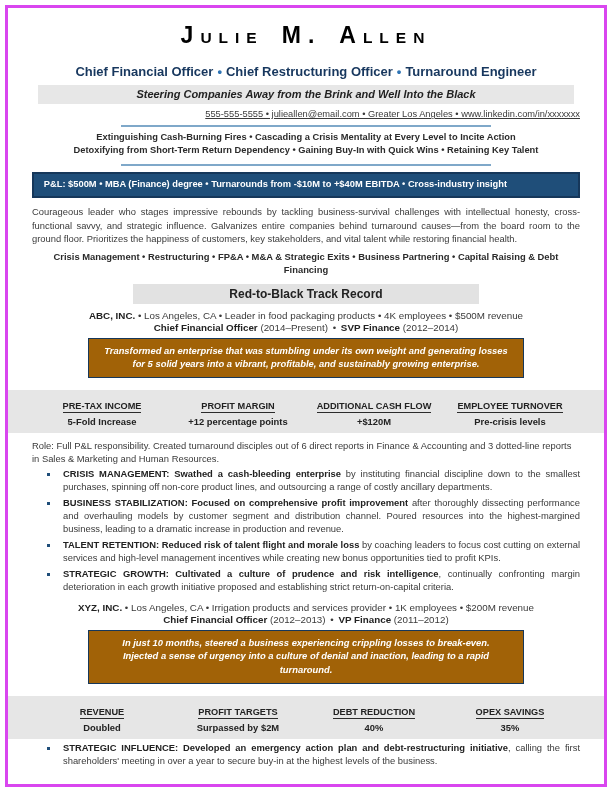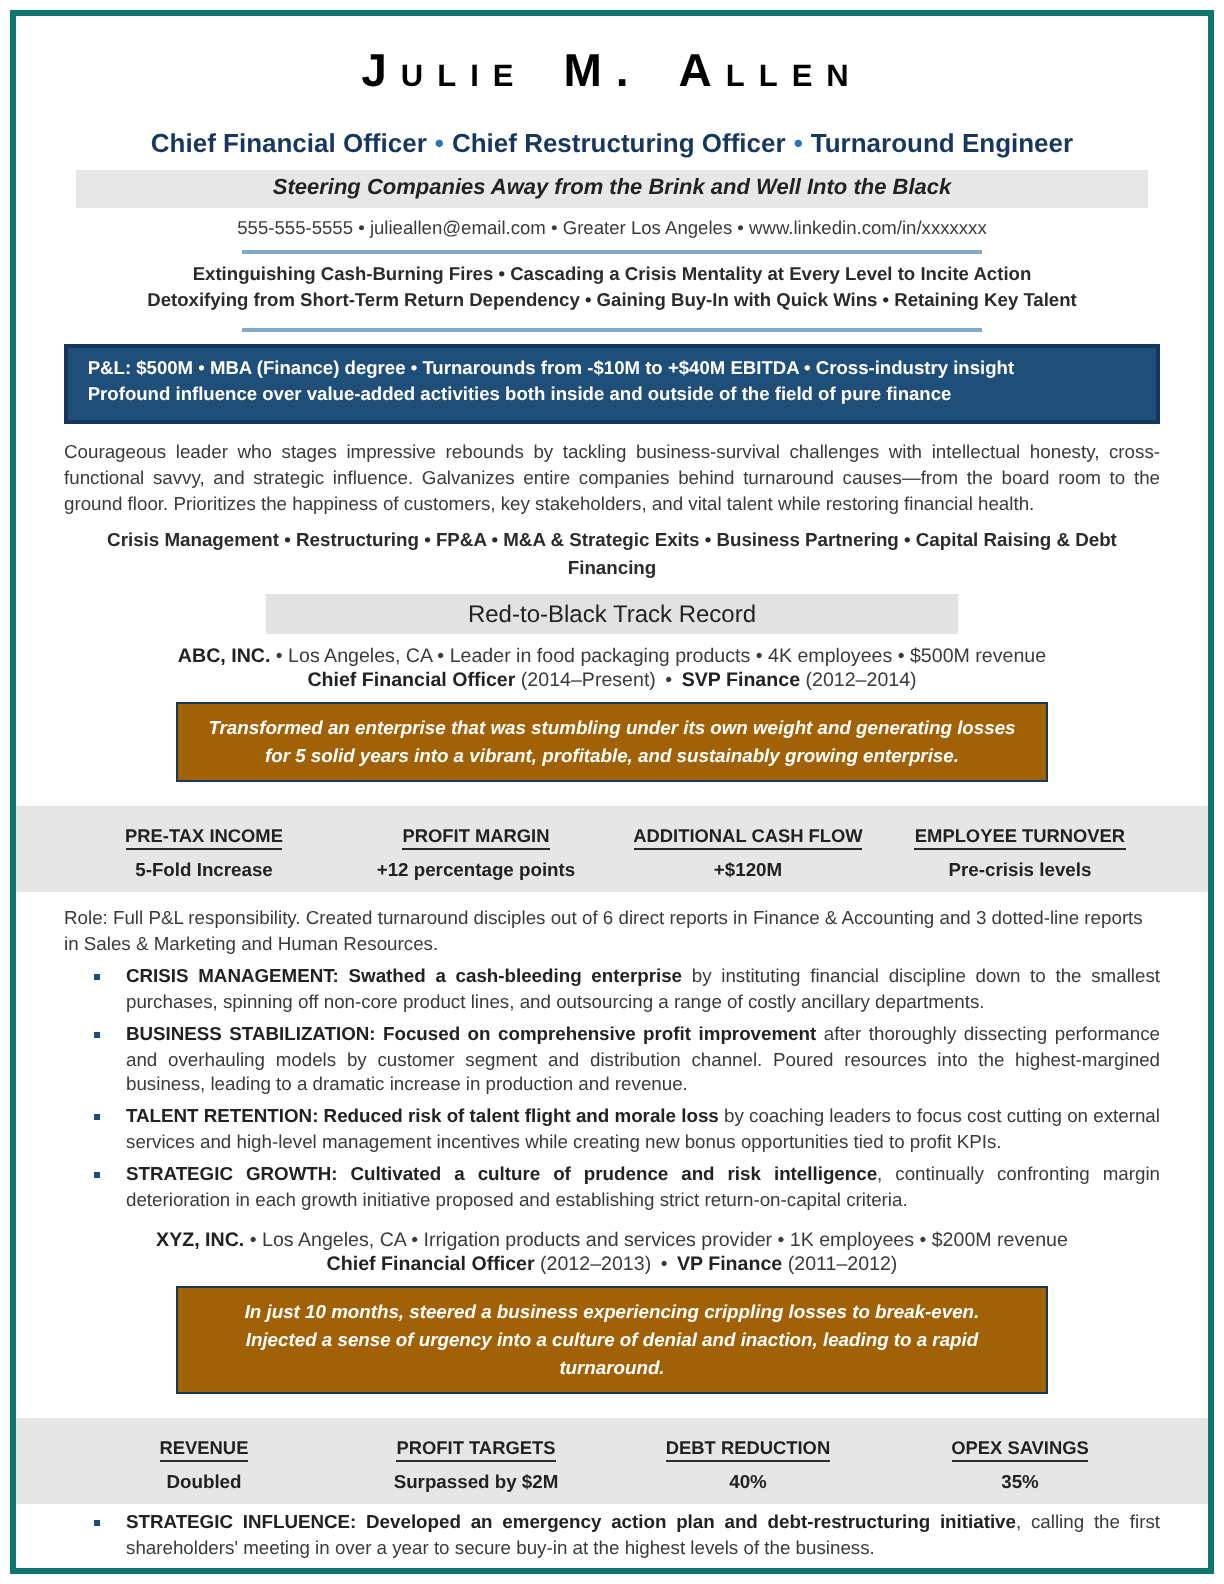--- a/index.html
+++ b/index.html
@@ -1,50 +1,50 @@
 <!DOCTYPE html>
 <html><head>
 <meta charset="utf-8">
 <style>
   * { margin:0; padding:0; box-sizing:border-box; }
   html,body { background:#ffffff; }
   body { font-family:"Liberation Sans", sans-serif; color:#3a3a3a; }
 
   .page { width:612px; height:792px; padding:5px; margin:0 auto; background:#fff; }
-  .frame { width:100%; height:100%; border:3px solid #0f766e; overflow:hidden; padding-top:10px; }
+  .frame { width:100%; height:100%; border:3px solid #d946ef; overflow:hidden; padding-top:10px; }
 
   .pad { padding-left:24px; padding-right:24px; }
 
   
   .name-line { text-align:center; margin-top:4px; white-space:nowrap; color:#000; }
   .name-part { display:inline-block; margin:0 9px; font-weight:bold; letter-spacing:7px; }
   .name-cap { font-size:23px; }
   .name-small { font-size:15.5px; }
 
   .subtitle { text-align:center; margin-top:15px; font-size:13px; font-weight:bold; color:#17375e; }
   .subtitle .dot { color:#2e74b5; padding:0 4px; }
 
   .tagline-band { width:90%; margin:6px auto 0; background:#e7e7e7; padding:3px 4px 4px; }
   .tagline { font-size:11px; font-weight:bold; font-style:italic; color:#222; text-align:center; }
 
-  .contact { text-align:center; margin-top:5px; font-size:9.3px; color:#3a3a3a; }
+  .contact { text-align:right; margin-top:5px; font-size:9.3px; color:#3a3a3a;text-decoration:underline; }
 
   .rule { width:62%; height:2px; background:#7fa8c9; margin:6px auto 0; }
 
   .branding { margin-top:4px; font-size:9.3px; font-weight:bold; color:#2b2b2b; text-align:center; line-height:1.45; }
 
   .hl-box { width:92%; margin:6px auto 0; background:#1f4e79; border:2px solid #16375a; padding:4px 10px 5px; }
   .hl-box div { color:#fff; font-size:9.3px; font-weight:bold; text-align:left; line-height:1.45; }
 
   .summary { margin-top:7px; font-size:9.4px; line-height:1.4; text-align:justify; color:#3a3a3a; }
 
   .skills { margin-top:5px; font-size:9.4px; font-weight:bold; color:#2b2b2b; text-align:center; line-height:1.42; }
 
   .section-band { width:58%; margin:7px auto 0; background:#e2e2e2; padding:3px 2px; }
-  .section-title { font-size:12px; font-weight:normal; color:#222; text-align:center; }
+  .section-title { font-size:12px; font-weight:bold; color:#222; text-align:center; }
 
   
   .company-line { margin-top:6px; text-align:center; font-size:9.8px; color:#3a3a3a; }
   .company-line b { color:#222; }
   .positions { margin-top:1px; text-align:center; font-size:9.8px; color:#3a3a3a; }
   .positions b { color:#222; }
   .positions .dot { padding:0 2px; }
 
   .quote-box { width:73%; margin:5px auto 12px; background:#a16207; border:1px solid #16375a; padding:5px 14px 6px; }
   .quote-box div { color:#fff; font-size:9.4px; font-weight:bold; font-style:italic; text-align:center; line-height:1.45; }
@@ -86,21 +86,20 @@
 
     <div class="branding pad">
       <div>Extinguishing Cash-Burning Fires • Cascading a Crisis Mentality at Every Level to Incite Action</div>
       <div>Detoxifying from Short-Term Return Dependency • Gaining Buy-In with Quick Wins • Retaining Key Talent</div>
     </div>
 
     <div class="rule"></div>
 
     <div class="hl-box">
       <div>P&amp;L: $500M • MBA (Finance) degree • Turnarounds from -$10M to +$40M EBITDA • Cross-industry insight</div>
-      <div>Profound influence over value-added activities both inside and outside of the field of pure finance</div>
     </div>
 
     <div class="summary pad">Courageous leader who stages impressive rebounds by tackling business-survival challenges with intellectual honesty, cross-functional savvy, and strategic influence. Galvanizes entire companies behind turnaround causes—from the board room to the ground floor. Prioritizes the happiness of customers, key stakeholders, and vital talent while restoring financial health.</div>
 
     <div class="skills pad">
       <div>Crisis Management • Restructuring • FP&amp;A • M&amp;A &amp; Strategic Exits • Business Partnering • Capital Raising &amp; Debt Financing</div>
     </div>
 
     <div class="section-band">
       <div class="section-title">Red-to-Black Track Record</div>

